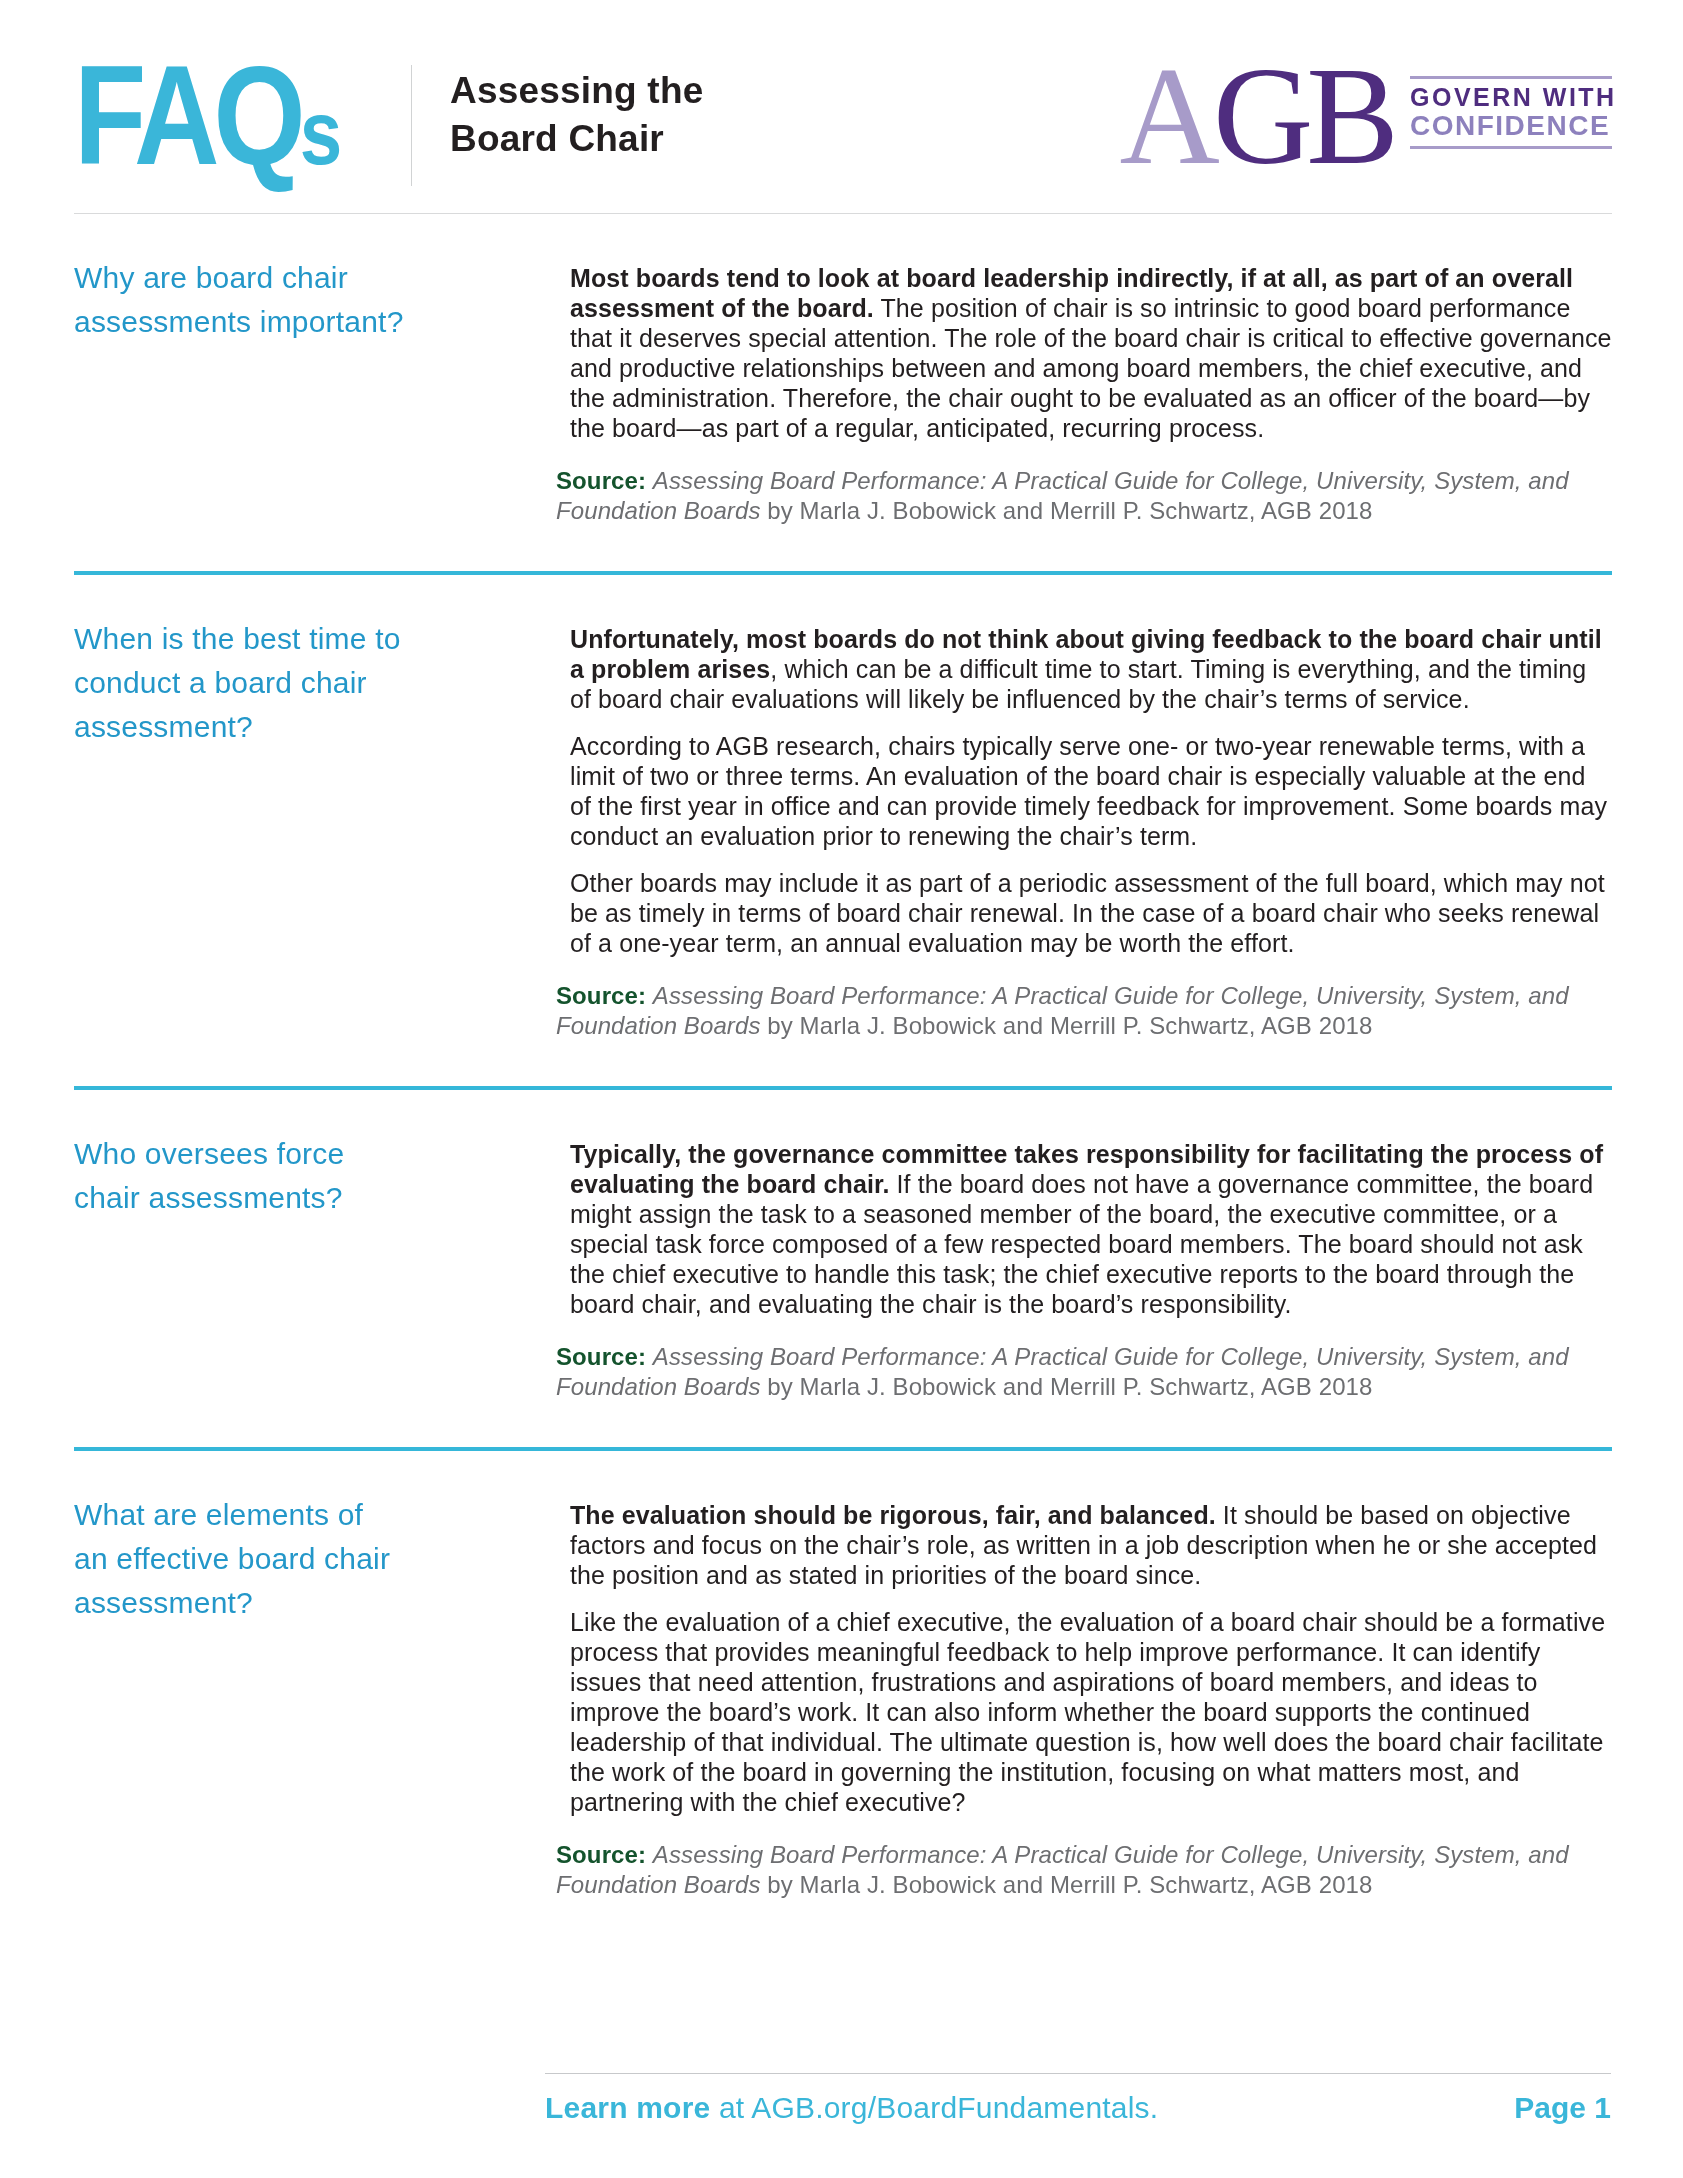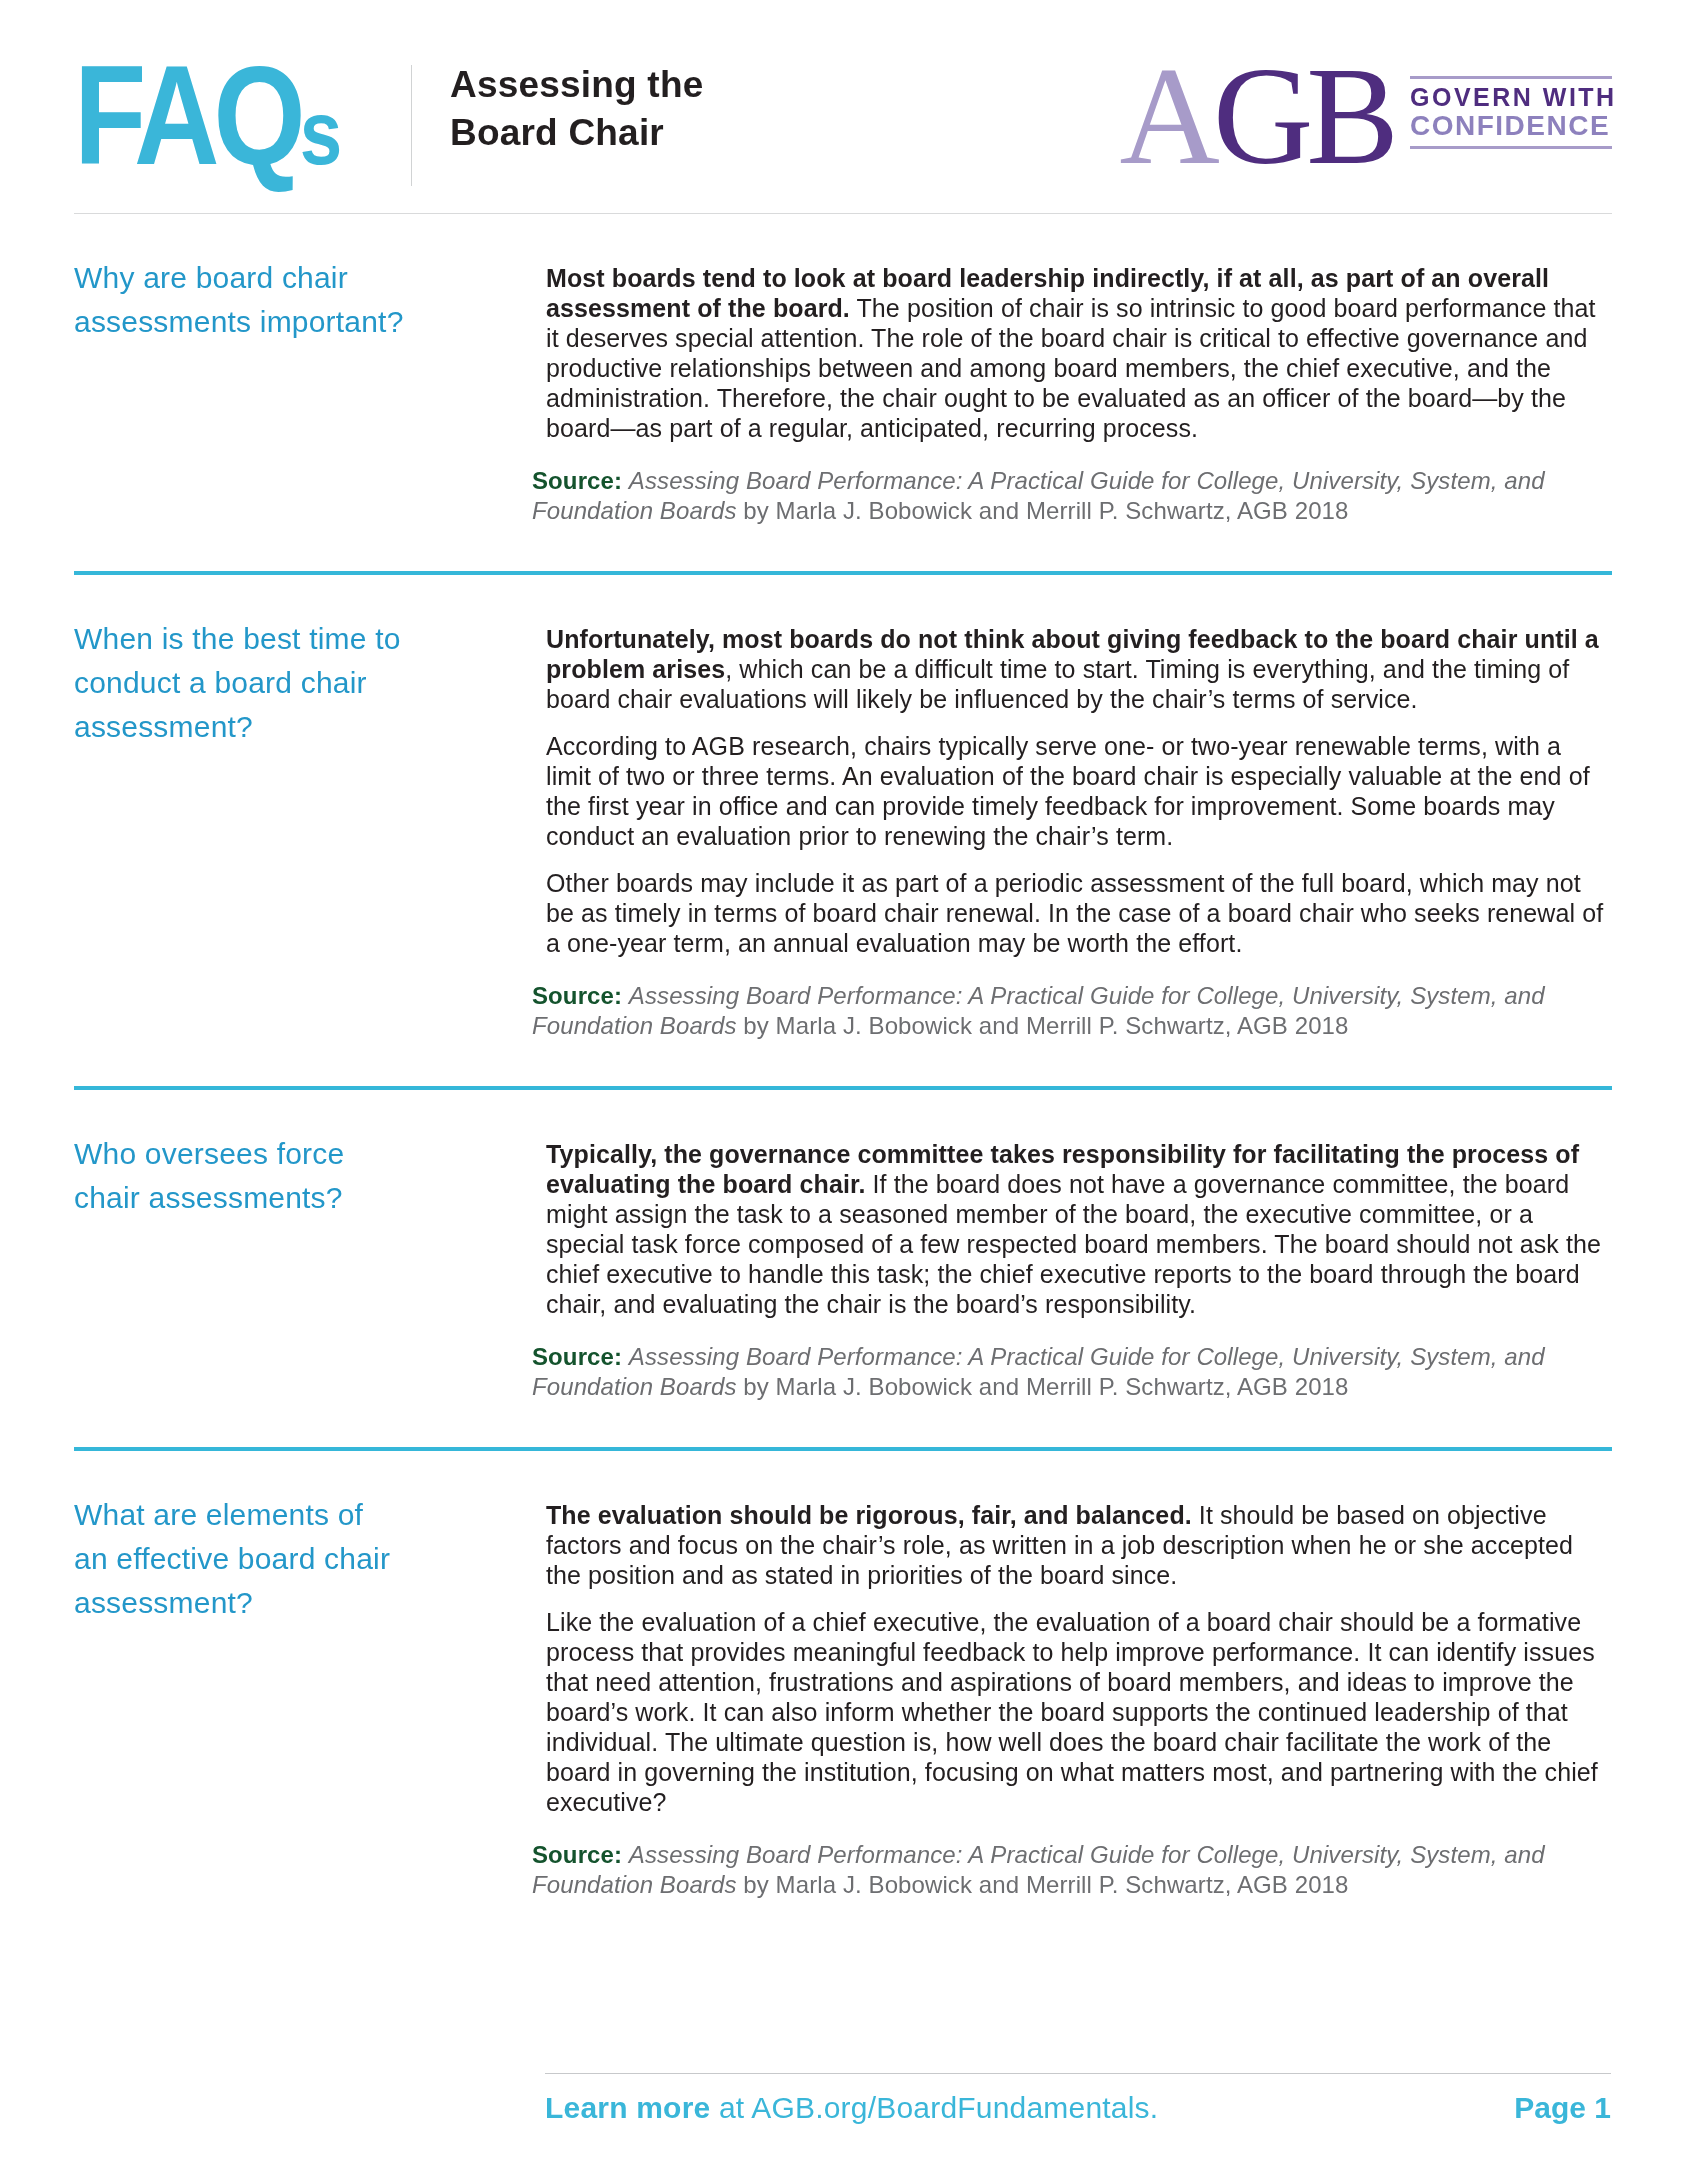--- a/index.html
+++ b/index.html
@@ -40,21 +40,21 @@
   }
   .faqs-logo .inner .small-s { font-size: 91px; letter-spacing: -3px; }
   .header-vrule {
     width: 1px;
     height: 121px;
     background: #d1d3d4;
     margin: 4px 38px 0 40px;
     flex: 0 0 1px;
   }
   .doc-title {
-    margin: 0 0 0 0;
+    margin: 6px 0 0 0;
     font-size: 37px;
     line-height: 48px;
     font-weight: 600;
     letter-spacing: 0.2px;
     white-space: pre-line;
     color: #231f20;
   }
   .agb-logo {
     margin-left: auto;
     display: flex;
@@ -82,21 +82,21 @@
     font-size: 28px; line-height: 29px; letter-spacing: 1.5px;
     margin-bottom: 6px; white-space: nowrap;
   }
 
   .header-rule { height: 1px; background: #d9dadb; margin-top: 7px; }
 
   
   .faq-section {
     display: grid;
     grid-template-columns: 396px 1fr;
-    column-gap: 62px;
+    column-gap: 86px;
     margin-top: 49px;
   }
   .question {
     margin: -7px 0 0 0;
     font-weight: 400;
     font-size: 30px;
     line-height: 44px;
     color: #2397c9;
     white-space: pre-line;
     letter-spacing: 0.2px;

